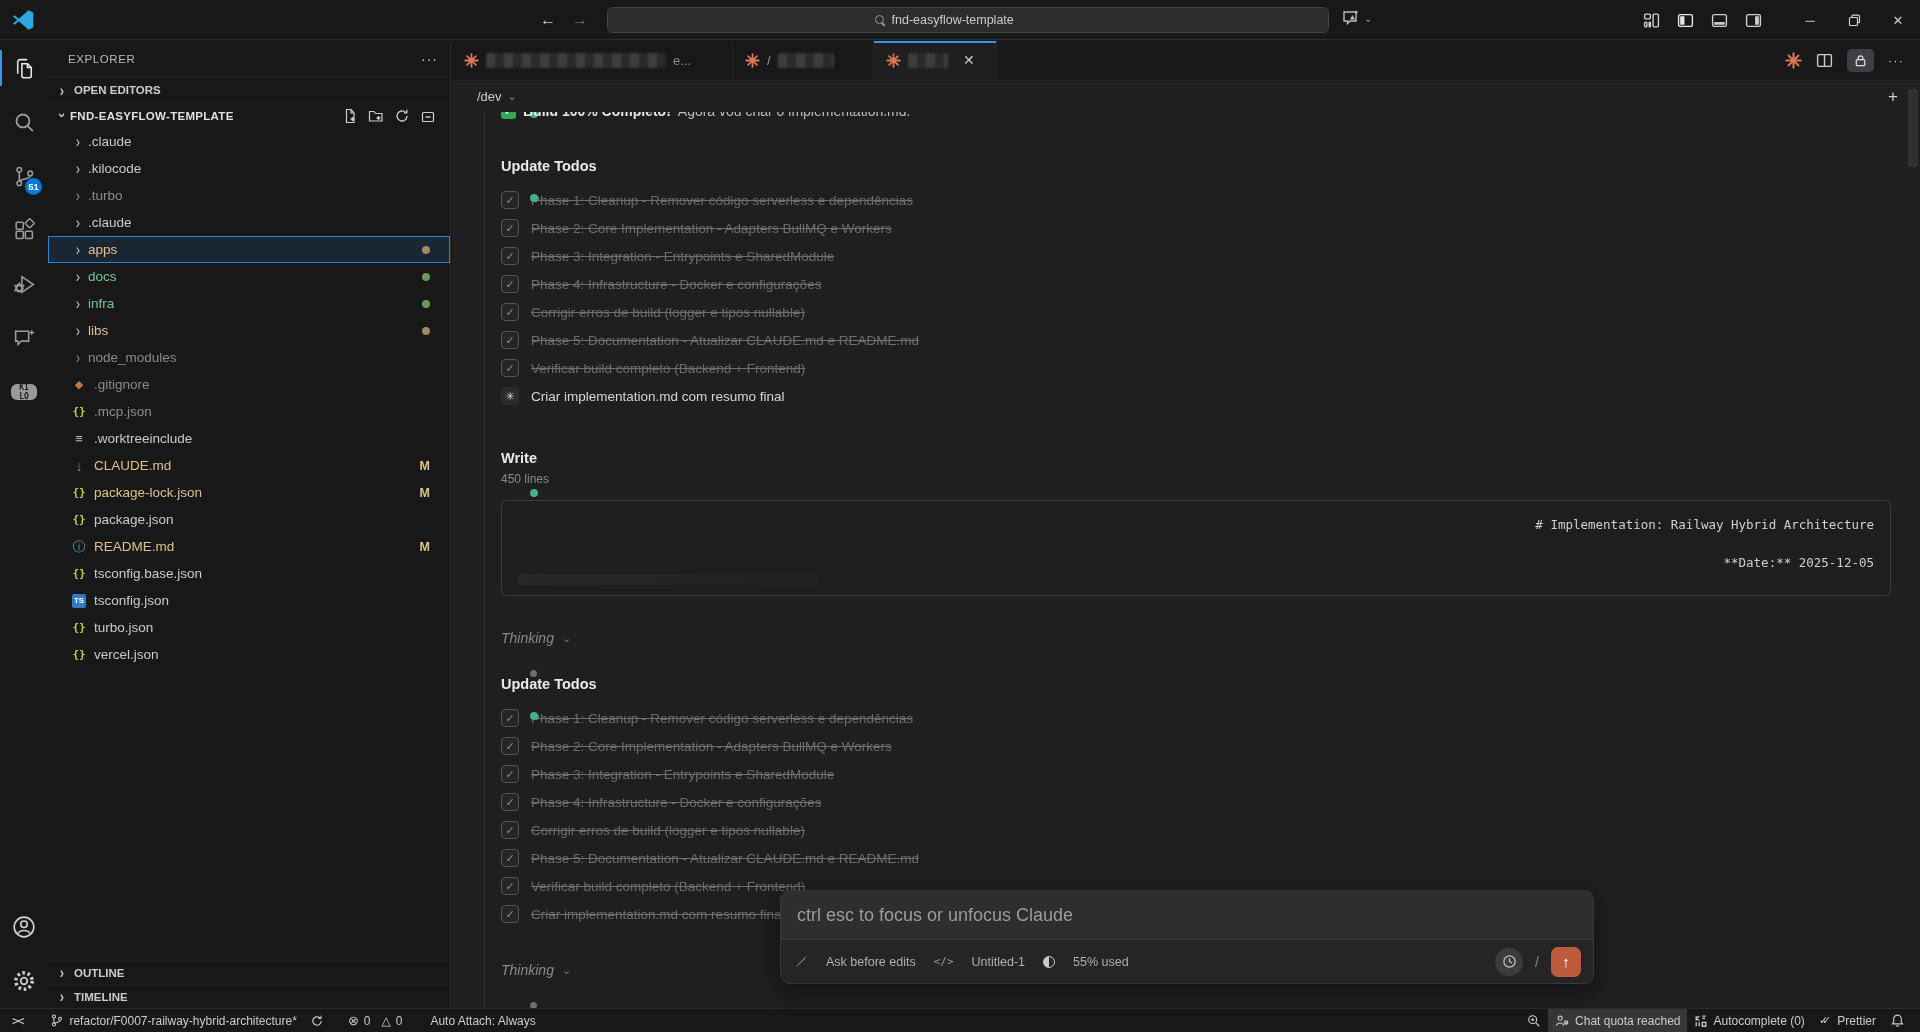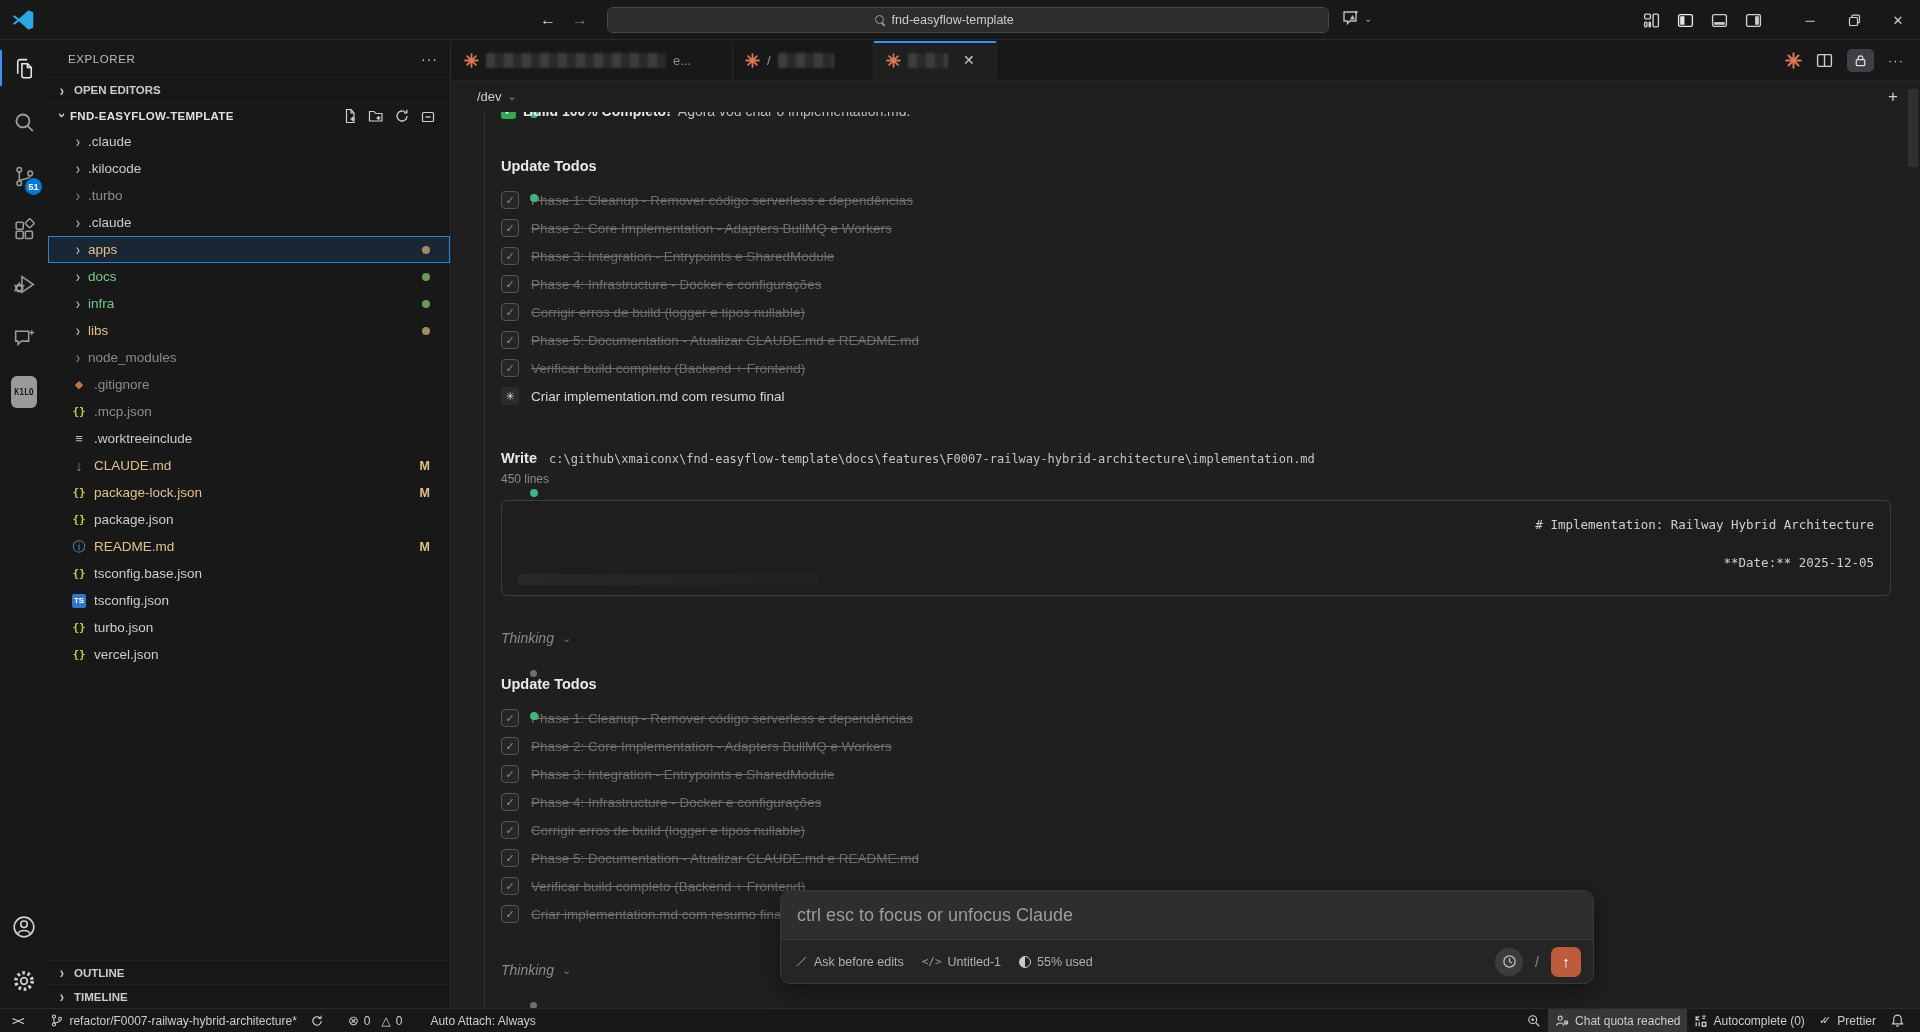--- a/index.html
+++ b/index.html
@@ -22,21 +22,21 @@
   .tb-right { position:absolute; right:0; top:0; height:40px; display:flex; align-items:center; }
   .tb-ico { width:34px; height:40px; display:flex; align-items:center; justify-content:center; color:#cfcfcf; }
   .win-btn { width:44px; height:40px; display:flex; align-items:center; justify-content:center; color:#cfcfcf; font-size:13px; }
   .gap18 { width:18px; }
 
   
   .activitybar { position:absolute; left:0; top:41px; bottom:24px; width:48px; background:#181818; display:flex; flex-direction:column; align-items:center; }
   .act-item { position:relative; width:48px; height:54px; display:flex; align-items:center; justify-content:center; }
   .act-item.active::before { content:""; position:absolute; left:0; top:9px; bottom:9px; width:2px; background:#3794ff; }
   .act-badge { position:absolute; right:6px; bottom:8px; min-width:17px; height:17px; border-radius:9px; background:#0078d4; color:#fff; font-size:9.5px; font-weight:bold; display:flex; align-items:center; justify-content:center; padding:0 3px; }
-  .kilo-box { width:26px; height:32px; border-radius:6px; background:#9a9a9a; color:#1c1c1c; font-family:"DejaVu Sans Mono",monospace; font-size:8px; font-weight:bold; line-height:9px; display:flex; flex-direction:row; align-items:center; justify-content:center; }
+  .kilo-box { width:26px; height:16px; border-radius:6px; background:#9a9a9a; color:#1c1c1c; font-family:"DejaVu Sans Mono",monospace; font-size:8px; font-weight:bold; line-height:9px; display:flex; flex-direction:column; align-items:center; justify-content:center; }
   .act-bottom { position:absolute; bottom:0; left:0; width:48px; display:flex; flex-direction:column; align-items:center; }
 
   
   .sidebar { position:absolute; left:48px; top:41px; bottom:24px; width:403px; background:#181818; border-right:1px solid #2b2b2b; overflow:hidden; }
   .sb-header { height:36px; display:flex; align-items:center; padding:0 12px 0 20px; color:#bcbcbc; font-size:11.5px; letter-spacing:.6px; }
   .sb-header .dots { margin-left:auto; color:#cccccc; font-size:14px; letter-spacing:1px; }
   .sb-sect { height:25px; display:flex; align-items:center; font-weight:bold; font-size:11.5px; color:#cccccc; padding-left:6px; border-top:1px solid #202020; }
   .sb-sect .chev { margin-right:4px; }
   .chev { display:inline-block; width:16px; text-align:center; color:#c2c2c2; font-size:13px; transform:scaleY(1.3); }
   .chev.open { transform:rotate(90deg) scaleX(1.3); }
@@ -99,21 +99,21 @@
   .codebox { margin-top:14px; width:1390px; border:1px solid #3c3c3c; border-radius:6px; background:#1e1e1e; padding:14px 16px 10px 16px; font-family:"DejaVu Sans Mono",monospace; font-size:12.5px; color:#d0d0d0; }
   .codeline { min-height:19px; line-height:19px; white-space:pre;text-align:right; }
   .fadeline { height:11px; width:300px; margin-top:2px; border-radius:2px; background:linear-gradient(90deg,#3a3a3a,#2a2a2a 80%); opacity:.35; }
   .thinking { display:flex; align-items:center; gap:8px; font-style:italic; color:#8a8a8a; font-size:14px; margin-top:34px; }
   .thinking .tchev { font-style:normal; font-size:11px; color:#7a7a7a; }
 
   
   .claude-input { position:absolute; left:328px; bottom:24px; width:814px; height:94px; background:#252525; border:1px solid #383838; border-radius:10px; box-shadow:0 6px 24px rgba(0,0,0,.45); z-index:5; }
   .ci-top { height:49px; background:#2e2e2e; border-radius:9px 9px 0 0; display:flex; align-items:center; padding:0 16px; color:#9c9c9c; font-size:18px; border-bottom:1px solid #3a3a3a; }
   .ci-bottom { height:43px; display:flex; align-items:center; padding:0 12px 0 14px; gap:18px; color:#b0b0b0; font-size:12.5px; }
-  .ci-item { display:flex; align-items:center; gap:6px; }
+  .ci-item { display:flex; align-items:center; gap:18px; }
   .mono-sm { font-family:"DejaVu Sans Mono",monospace; font-size:11px; color:#9c9c9c; }
   .halfpie { width:12px; height:12px; border-radius:50%; border:1.5px solid #c9c9c9; background:linear-gradient(90deg,#c9c9c9 50%, transparent 50%); }
   .ci-right { margin-left:auto; display:flex; align-items:center; gap:12px; }
   .clockbtn { width:28px; height:28px; border-radius:50%; background:#3c3c3c; display:flex; align-items:center; justify-content:center; }
   .slash { color:#8a8a8a; font-size:14px; }
   .sendbtn { width:30px; height:30px; border-radius:7px; background:#bd5b3d; color:#fff; font-size:15px; font-weight:bold; display:flex; align-items:center; justify-content:center; }
 
   
   .statusbar { position:absolute; left:0; right:0; bottom:0; height:24px; background:#181818; border-top:1px solid #2b2b2b; display:flex; align-items:center; font-size:12px; color:#cccccc; }
   .st-item { display:flex; align-items:center; gap:5px; padding:0 7px; height:24px; }
@@ -516,21 +516,20 @@
                 <span style="color:#d8d8d8;font-size:11px;">✳</span>
               </span>
               <span class="todo-text">Criar implementation.md com resumo final</span>
             </div>
         </div>
 
         <div style="position:relative;">
           <span class="bullet" style="top:39px;"></span>
           <div class="write-row">
             <span class="write-label">Write</span>
-            <span class="write-path">c:\github\xmaiconx\fnd-easyflow-template\docs\features\F0007-railway-hybrid-architecture\implementation.md</span>
           </div>
           <div class="write-meta">450 lines</div>
         </div>
 
         <div class="codebox">
           <div class="codeline"># Implementation: Railway Hybrid Architecture</div>
           <div class="codeline"></div>
           <div class="codeline">**Date:** 2025-12-05</div>
           <div class="fadeline"></div>
         </div>

